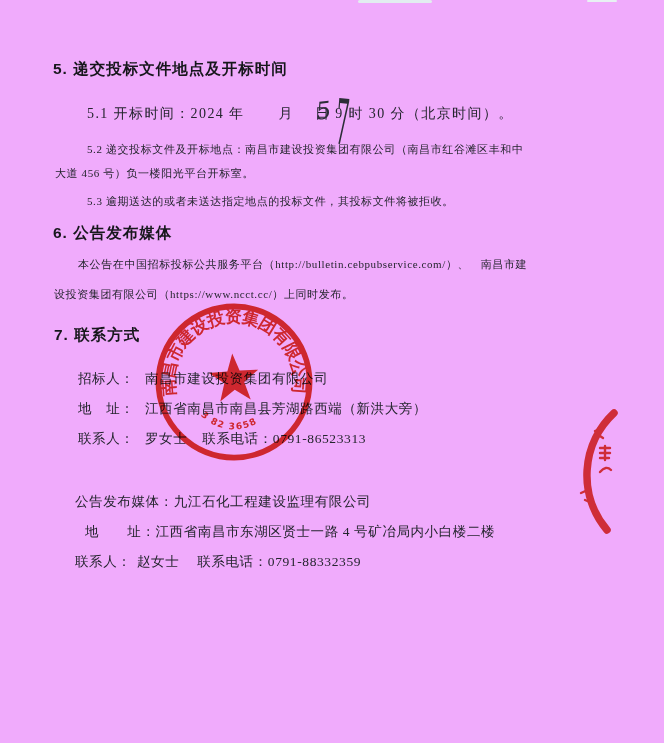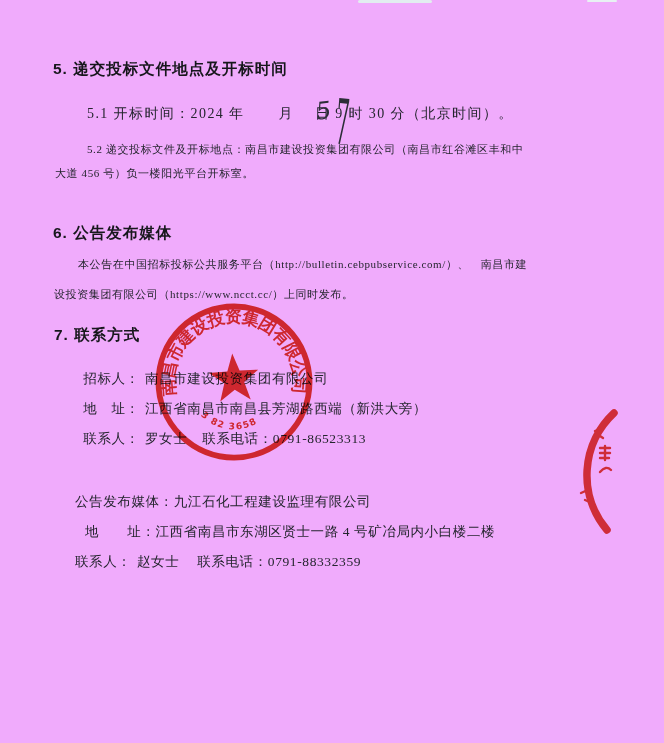--- a/index.html
+++ b/index.html
@@ -15,21 +15,21 @@
     font-weight:700;font-size:15.5px;line-height:20px;color:#17171c;
     letter-spacing:1px;white-space:nowrap;
   }
   .line{position:absolute;font-size:11px;line-height:20px;letter-spacing:0.6px;white-space:nowrap;}
   .line-51{font-size:14px;letter-spacing:1.4px;}
   .gap{display:inline-block;}
   .g1{width:34px;}
   .g2{width:21px;}
   .row{position:absolute;font-size:13.5px;line-height:20px;letter-spacing:0.6px;white-space:nowrap;}
   .lbl{display:inline-block;}
-  .w67{width:67px;text-align:center;}
+  .w67{width:67px;}
   .phone-gap{margin-left:15px;}
   .hw{
     position:absolute;z-index:4;font-family:"DejaVu Serif",serif;font-style:italic;
     color:#2c2d38;pointer-events:none;
   }
   .hw-month{left:316px;top:99px;font-size:24px;line-height:24px;transform:rotate(-7deg);}
   .hw-day{
     left:336px;top:90px;font-size:20px;line-height:20px;
     transform:scale(1.05,3.15) rotate(2deg);transform-origin:left top;
   }
@@ -64,20 +64,21 @@
 
   <div class="line line-51" style="left:87px;top:104px">
     <span>5.1  开标时间：2024 年</span><span class="gap g1"></span><span>月</span><span class="gap g2"></span><span>日  9 时 30 分（北京时间）。</span>
   </div>
 
   <span class="hw hw-month">5</span>
   <span class="hw hw-day">7</span>
 
   <div class="line" style="left:87px;top:139px">5.2  递交投标文件及开标地点：南昌市建设投资集团有限公司（南昌市红谷滩区丰和中</div>
   <div class="line" style="left:55px;top:163px">大道 456 号）负一楼阳光平台开标室。</div>
+  <div class="line" style="left:87px;top:191px">5.3 逾期送达的或者未送达指定地点的投标文件，其投标文件将被拒收。</div>
 
   <h2 class="heading" style="left:53px;top:223px">6.  公告发布媒体</h2>
   <div class="line" style="left:78px;top:254px">本公告在中国招标投标公共服务平台（http://bulletin.cebpubservice.com/）、　南昌市建</div>
   <div class="line" style="left:54px;top:284px">设投资集团有限公司（https://www.ncct.cc/）上同时发布。</div>
 
   <h2 class="heading" style="left:54px;top:325px">7.  联系方式</h2>
 
   <div class="row" style="left:78px;top:369px">
     <span class="lbl w67">招标人：</span><span>南昌市建设投资集团有限公司</span>
   </div>

